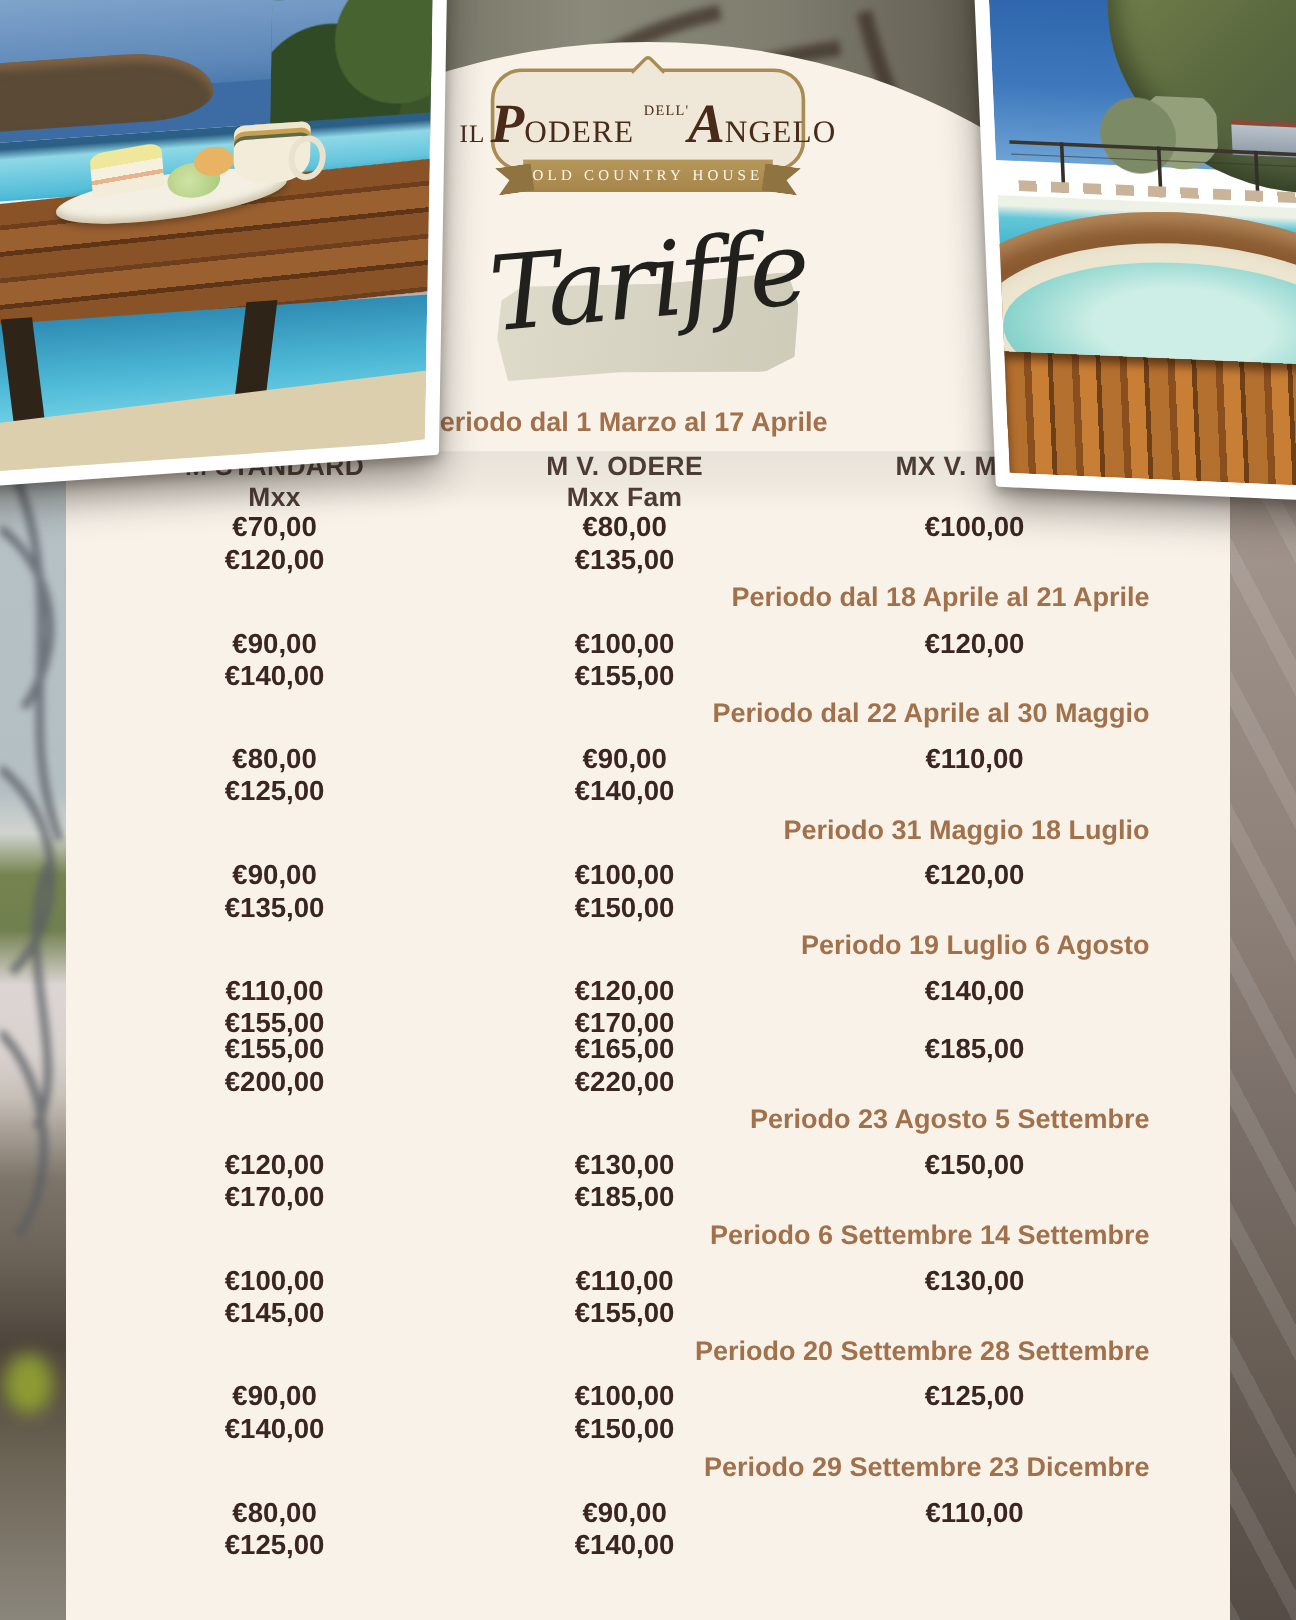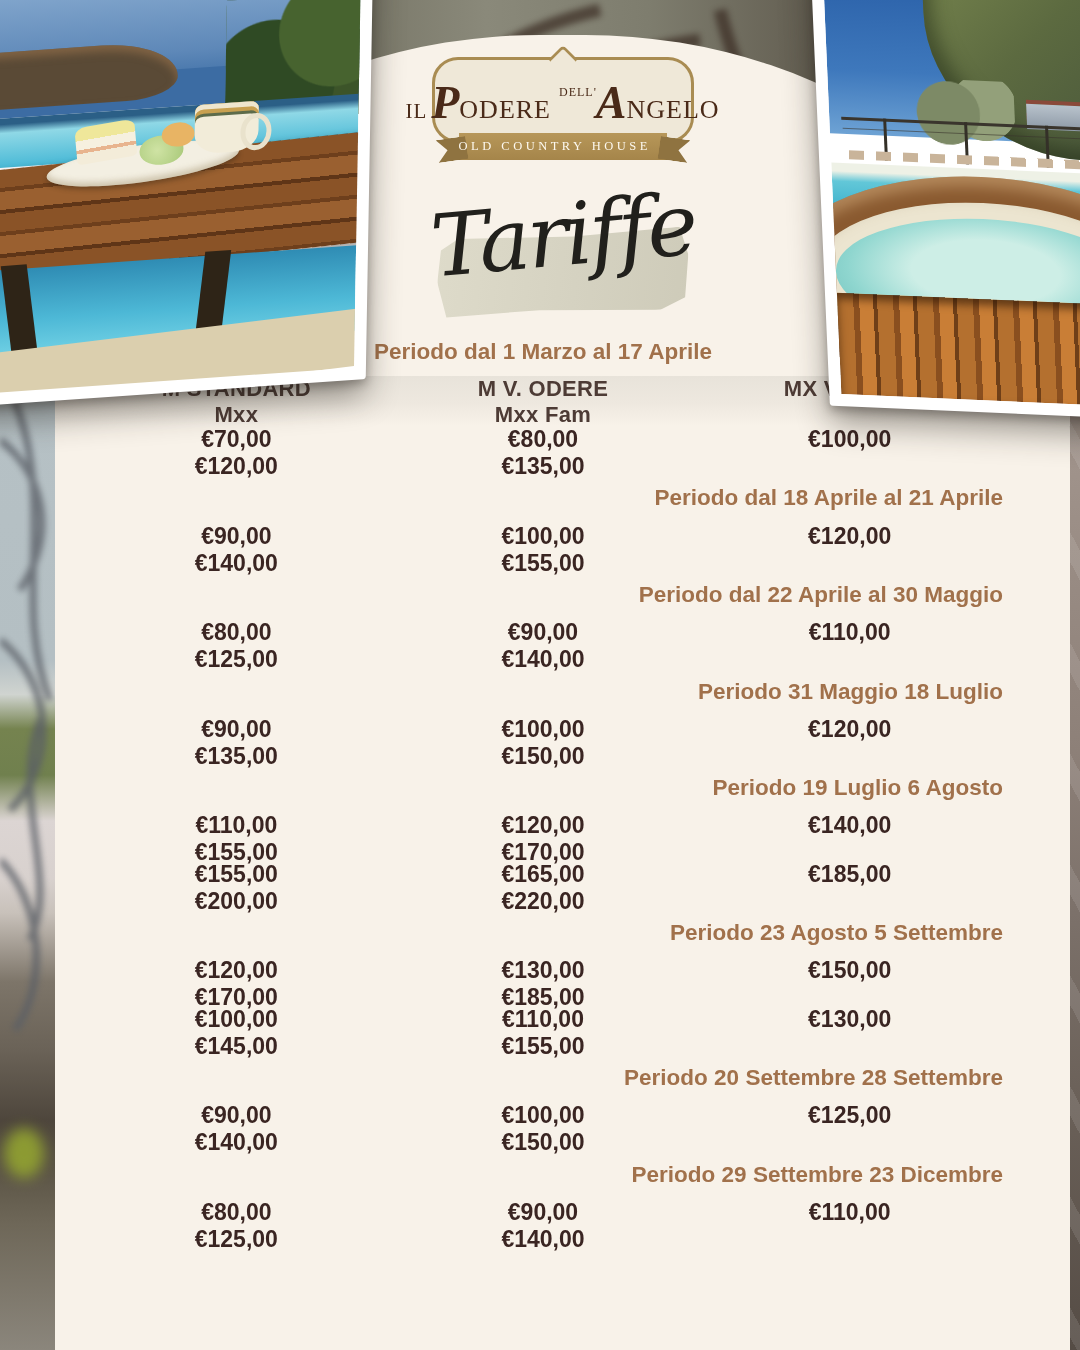--- a/index.html
+++ b/index.html
@@ -17,36 +17,36 @@
   .bg-right{position:absolute;left:1018px;top:200px;width:62px;height:1150px;
     background:linear-gradient(180deg,#ada097 0%,#a79a92 14%,#978a82 34%,#8d8078 48%,#7c716a 62%,#6b6159 78%,#554c45 100%);}
   .bg-right::after{content:"";position:absolute;inset:0;
     background:repeating-linear-gradient(62deg,rgba(255,255,255,.10) 0 14px,rgba(255,255,255,0) 14px 52px);}
   .bg-blur-lines{position:absolute;left:0;top:0;filter:blur(3px);opacity:.85;}
   .bg-lime{position:absolute;left:4px;top:1128px;width:40px;height:50px;border-radius:50%;
     background:#96a830;filter:blur(7px);opacity:.85;}
 
   
   .panel{position:absolute;left:55px;top:35px;width:970px;height:1315px;
-    background:#f8f2e9;border-radius:485px 485px 0 0 / 395px 395px 0 0;padding-left:45px;}
+    background:#f8f2e9;border-radius:485px 485px 0 0 / 395px 395px 0 0;}
 
   
   .badge-wrap{position:absolute;left:0;right:0;top:22px;display:flex;flex-direction:column;align-items:center;}
   .badge{position:relative;width:256px;height:80px;background:#efe8d8;border:3px solid #a98c52;border-radius:26px;
     display:flex;align-items:center;justify-content:center;box-shadow:inset 0 0 0 2px #efe8d8;}
   .badge::before{content:"";position:absolute;top:-11px;left:50%;width:18px;height:18px;background:#efe8d8;
     border-top:3px solid #a98c52;border-left:3px solid #a98c52;border-radius:5px 2px 2px 2px;
     transform:translateX(-50%) rotate(45deg);}
   .brand{font-family:"Liberation Serif",serif;color:#4a2a18;white-space:nowrap;line-height:1;margin-top:6px;}
   .brand .sm{font-size:21px;letter-spacing:1px;}
   .brand .init{font-size:46px;font-style:italic;font-weight:600;}
   .brand .md{font-size:26px;letter-spacing:1px;}
   .brand .dell{font-size:12px;letter-spacing:1px;vertical-align:22px;margin:0 -1px 0 8px;}
   .ribbon{position:relative;margin-top:-10px;width:208px;height:27px;background:linear-gradient(180deg,#b79759,#a5854a);
-    display:flex;align-items:center;z-index:2;}
+    display:flex;align-items:center;justify-content:center;z-index:2;}
   .ribbon::before,.ribbon::after{content:"";position:absolute;top:5px;width:30px;height:23px;background:#8f7340;z-index:-1;}
   .ribbon::before{left:-22px;clip-path:polygon(0 0,100% 0,100% 100%,0 100%,35% 50%);transform:rotate(-8deg);}
   .ribbon::after{right:-22px;clip-path:polygon(0 0,100% 0,65% 50%,100% 100%,0 100%);transform:rotate(8deg);}
   .ribbon span{font-family:"Liberation Serif",serif;font-size:12.5px;letter-spacing:3.5px;color:#fdf9ef;}
 
   
   .tape{position:absolute;left:50%;top:197px;width:252px;height:82px;transform:translateX(-50%) rotate(-2.5deg);
     background:linear-gradient(100deg,#dedbca,#d5d2c1 55%,#cecbb9);
     clip-path:polygon(2% 16%,9% 3%,55% 6%,97% 0%,100% 34%,98% 86%,88% 100%,40% 94%,3% 98%,0 55%);
     box-shadow:0 2px 6px rgba(90,80,60,.25);}
@@ -256,20 +256,23 @@
         <span class="plabel">Periodo 23 Agosto 5 Settembre</span>
       </div>
       <div class="line price-line grid5">
         <span class="pcell">€120,00</span>
         <span class="pcell">€130,00</span>
         <span class="pcell">€150,00</span>
         <span class="pcell">€170,00</span>
         <span class="pcell">€185,00</span>
       </div>
 
+      <div class="line label-line">
+        <span class="plabel">Periodo 6 Settembre  14 Settembre</span>
+      </div>
       <div class="line price-line grid5">
         <span class="pcell">€100,00</span>
         <span class="pcell">€110,00</span>
         <span class="pcell">€130,00</span>
         <span class="pcell">€145,00</span>
         <span class="pcell">€155,00</span>
       </div>
 
       <div class="line label-line">
         <span class="plabel">Periodo 20 Settembre  28 Settembre</span>

